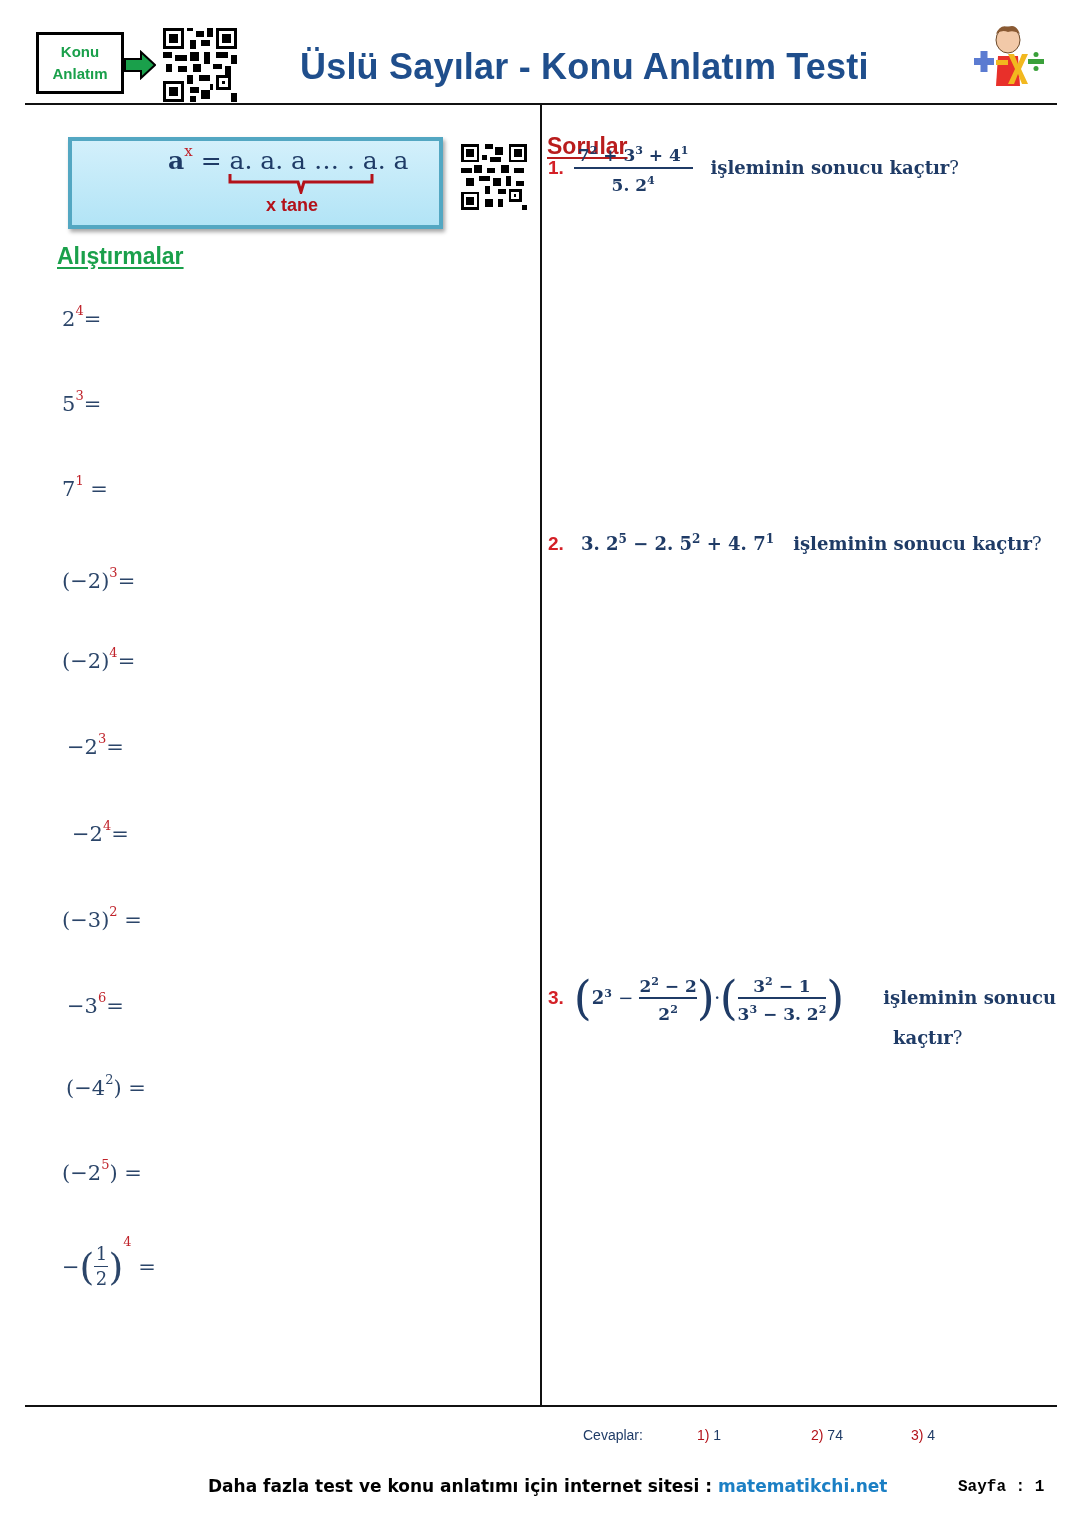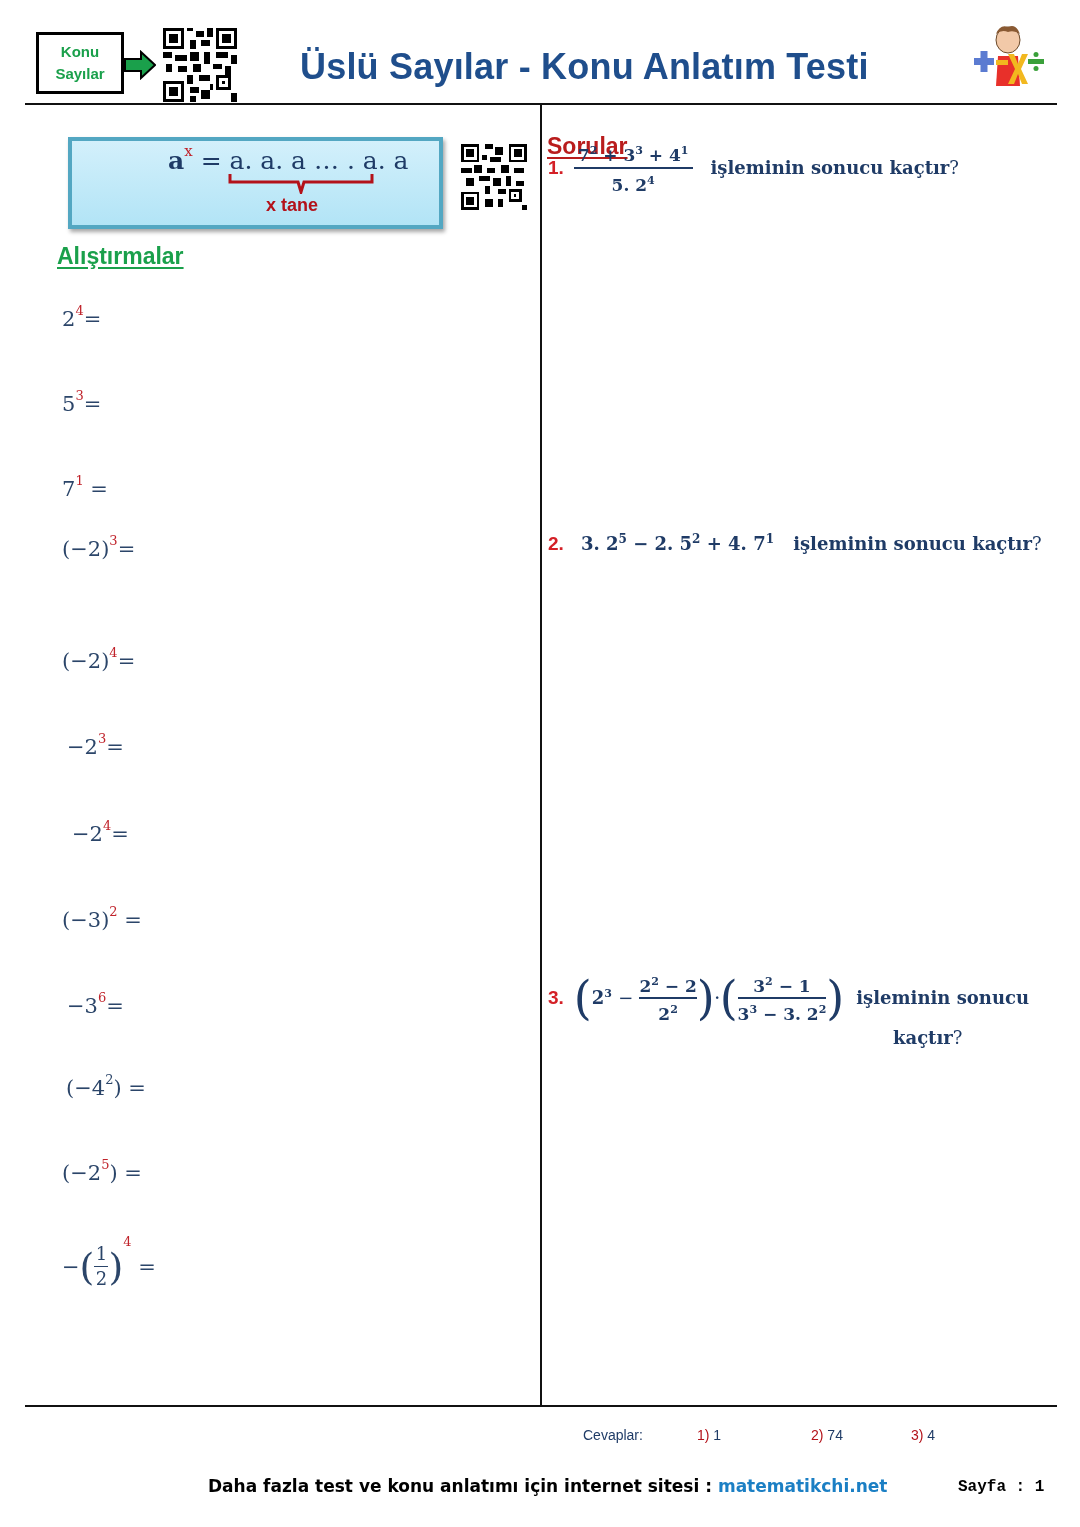--- a/index.html
+++ b/index.html
@@ -91,21 +91,21 @@
     white-space: nowrap;
   }
   .footer .site { color: #1b7fc4; }
   .page { left: 958px; top: 1478px; font-family: Liberation Mono, monospace; font-size: 16px; color: #000; font-weight: bold; }
 </style>
 </head>
 <body>
 
 <div class="abs konu-box">
   <span>Konu</span>
-  <span>Sayılar</span>
+  <span>Anlatım</span>
 </div>
 <svg class="abs arrow" viewBox="0 0 32 30">
   <polygon points="1,9 17,9 17,2 31,15 17,28 17,21 1,21" fill="#1aa04b" stroke="#000" stroke-width="2"></polygon>
 </svg>
 <svg class="abs qr-top" viewBox="0 0 25 25" shape-rendering="crispEdges">
   <rect width="25" height="25" fill="#fff"></rect>
   <g fill="#000">
     <rect x="0" y="0" width="7" height="7"></rect>
       <rect x="1" y="1" width="5" height="5" fill="#fff"></rect>
       <rect x="2" y="2" width="3" height="3"></rect>
@@ -204,21 +204,21 @@
       <rect x="14" y="21" width="2" height="3"></rect>
       <rect x="23" y="23" width="2" height="2"></rect>
   </g>
 </svg>
 
 <div class="abs section-green">Alıştırmalar</div>
 
 <div class="ex" style="top:306px"><span>2</span><sup>4</sup><span>=</span></div>
 <div class="ex" style="top:391px"><span>5</span><sup>3</sup><span>=</span></div>
 <div class="ex" style="top:476px"><span>7</span><sup>1</sup><span> =</span></div>
-<div class="ex" style="top:536px"><span>(−2)</span><sup>3</sup><span>=</span></div>
+<div class="ex" style="top:568px"><span>(−2)</span><sup>3</sup><span>=</span></div>
 <div class="ex" style="top:648px"><span>(−2)</span><sup>4</sup><span>=</span></div>
 <div class="ex" style="top:734px; left:67px"><span> −2</span><sup>3</sup><span>=</span></div>
 <div class="ex" style="top:821px; left:72px"><span>  −2</span><sup>4</sup><span>=</span></div>
 <div class="ex" style="top:907px"><span>(−3)</span><sup>2</sup><span> =</span></div>
 <div class="ex" style="top:993px; left:67px"><span> −3</span><sup>6</sup><span>=</span></div>
 <div class="ex" style="top:1075px; left:66px"><span> (−4</span><sup class="dark">2</sup><span>) =</span></div>
 <div class="ex" style="top:1160px"><span>(−2</span><sup>5</sup><span>) =</span></div>
 <div class="ex" style="top:1244px">
   <span style="vertical-align:middle">−</span><span class="big-paren">(</span><span class="frac-ex">
       <span>1</span>
@@ -256,21 +256,21 @@
   </span>
   <span class="big-paren" style="color:#1f3b66; font-size:46px; line-height:50px">)</span>
   <span class="plain" style="font-size:14px">·</span>
   <span class="big-paren" style="color:#1f3b66; font-size:46px; line-height:50px">(</span>
   <span class="mfrac">
     <span class="num"><span>3</span><sup>2</sup><span> − 1</span></span>
     <span class="line"></span>
     <span class="den"><span>3</span><sup>3</sup><span> − 3. 2</span><sup>2</sup></span>
   </span>
   <span class="big-paren" style="color:#1f3b66; font-size:46px; line-height:50px">)</span>
-  <span class="qtext" style="margin-left:12px">işleminin sonucu</span>
+  <span class="qtext" style="margin-left:39px">işleminin sonucu</span>
 </div>
 <div class="abs qtext" style="left:893px; top:1027px"><span>kaçtır</span><span class="q-q">?</span></div>
 
 <div class="abs answers" style="left:583px">Cevaplar:</div>
 <div class="abs answers" style="left:697px"><span class="ans-n">1)</span> <span class="ans-v">1</span></div>
 <div class="abs answers" style="left:811px"><span class="ans-n">2)</span> <span class="ans-v">74</span></div>
 <div class="abs answers" style="left:911px"><span class="ans-n">3)</span> <span class="ans-v">4</span></div>
 
 <div class="abs footer"><span>Daha fazla test ve konu anlatımı için internet sitesi : </span><span class="site">matematikchi.net</span></div>
 <div class="abs page">Sayfa : 1</div>

